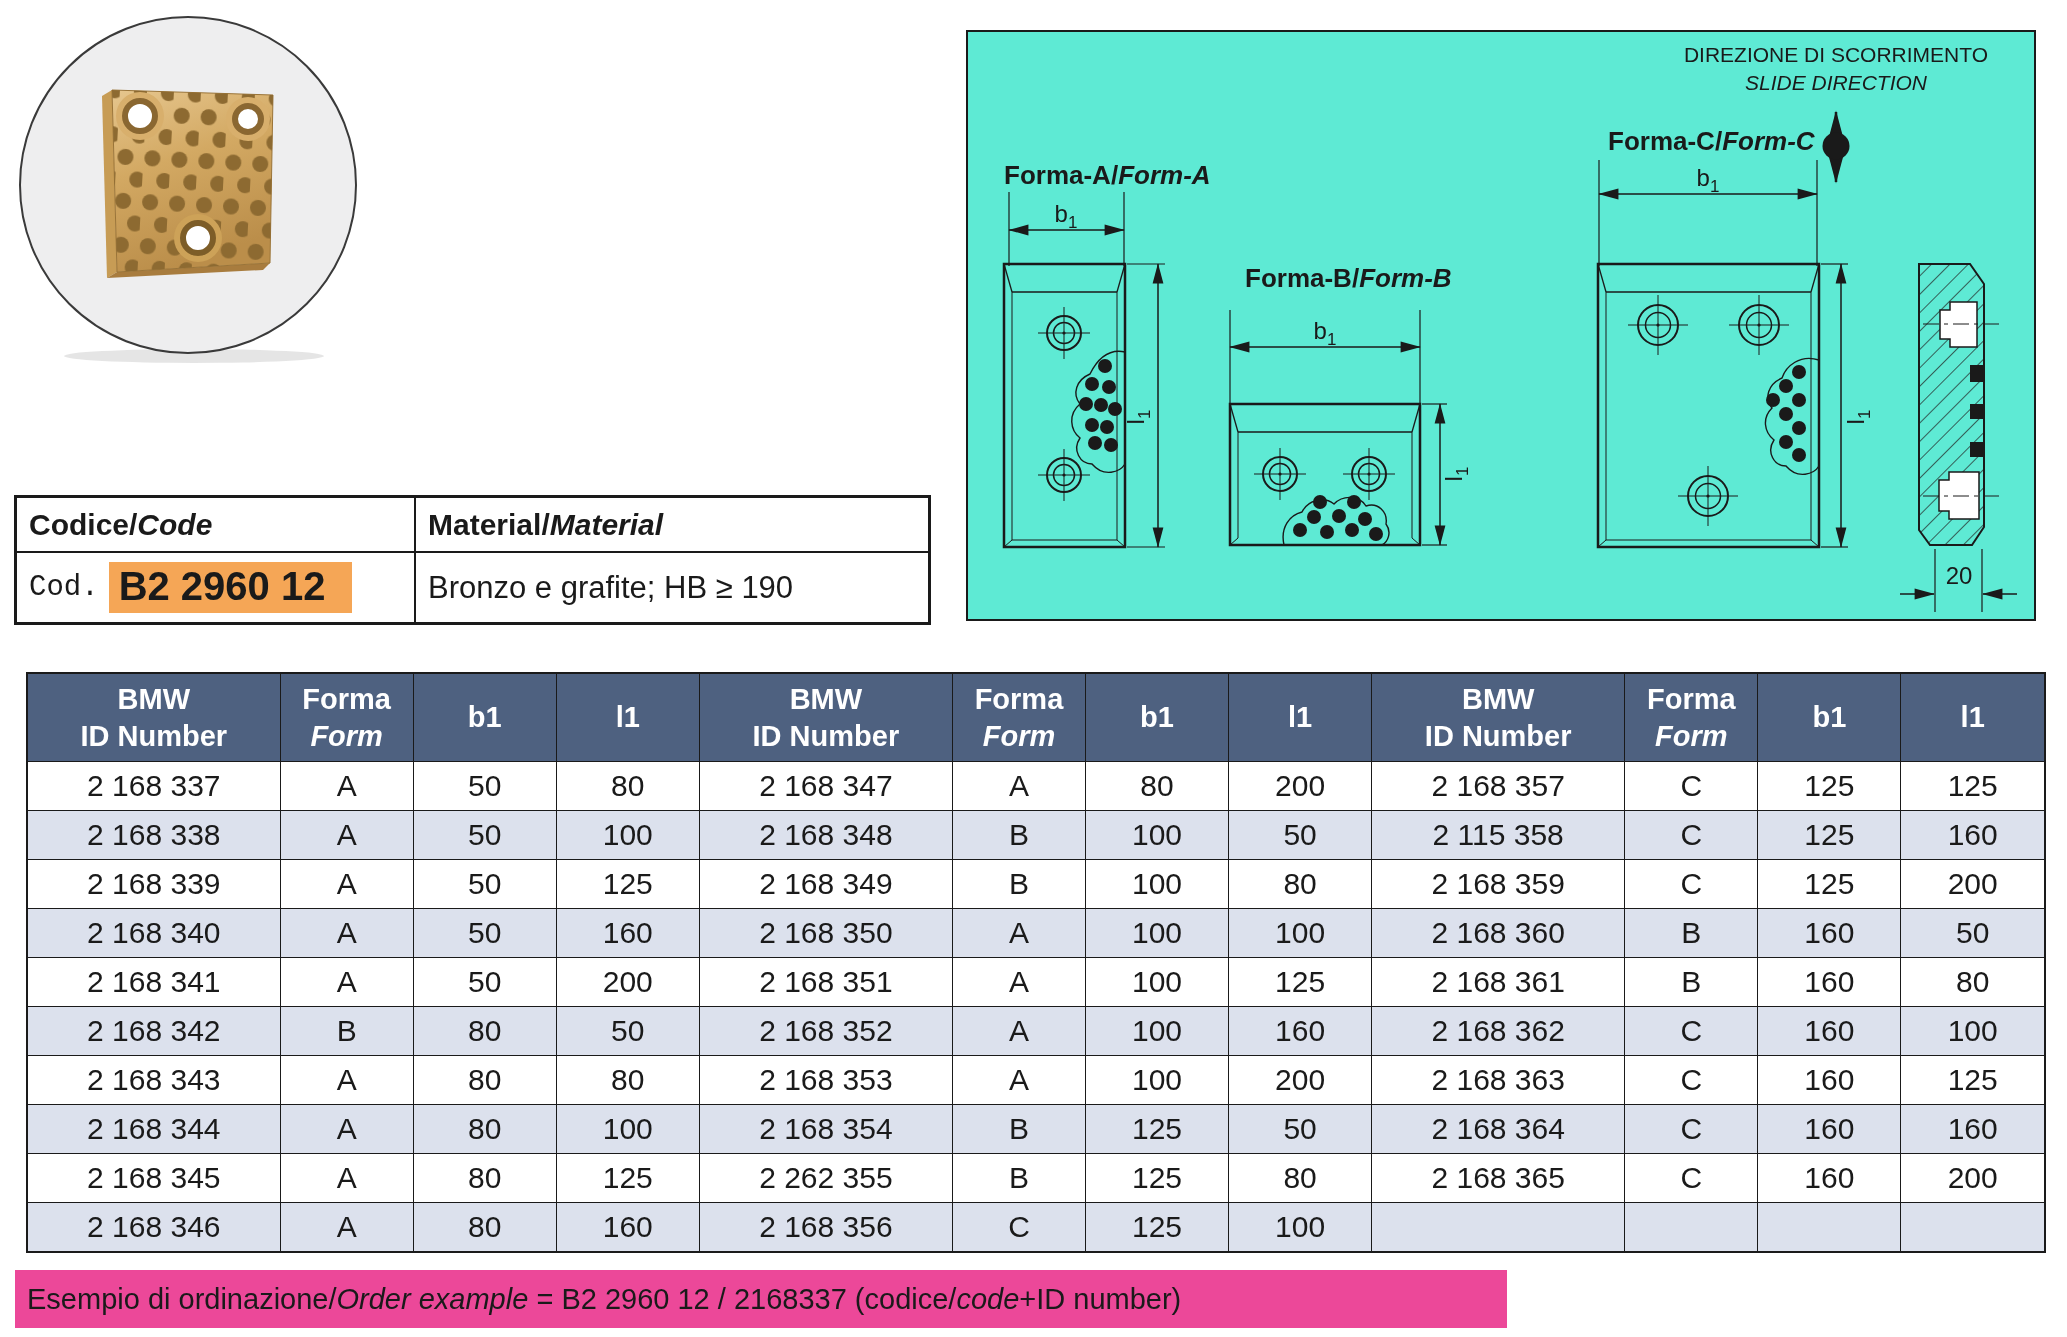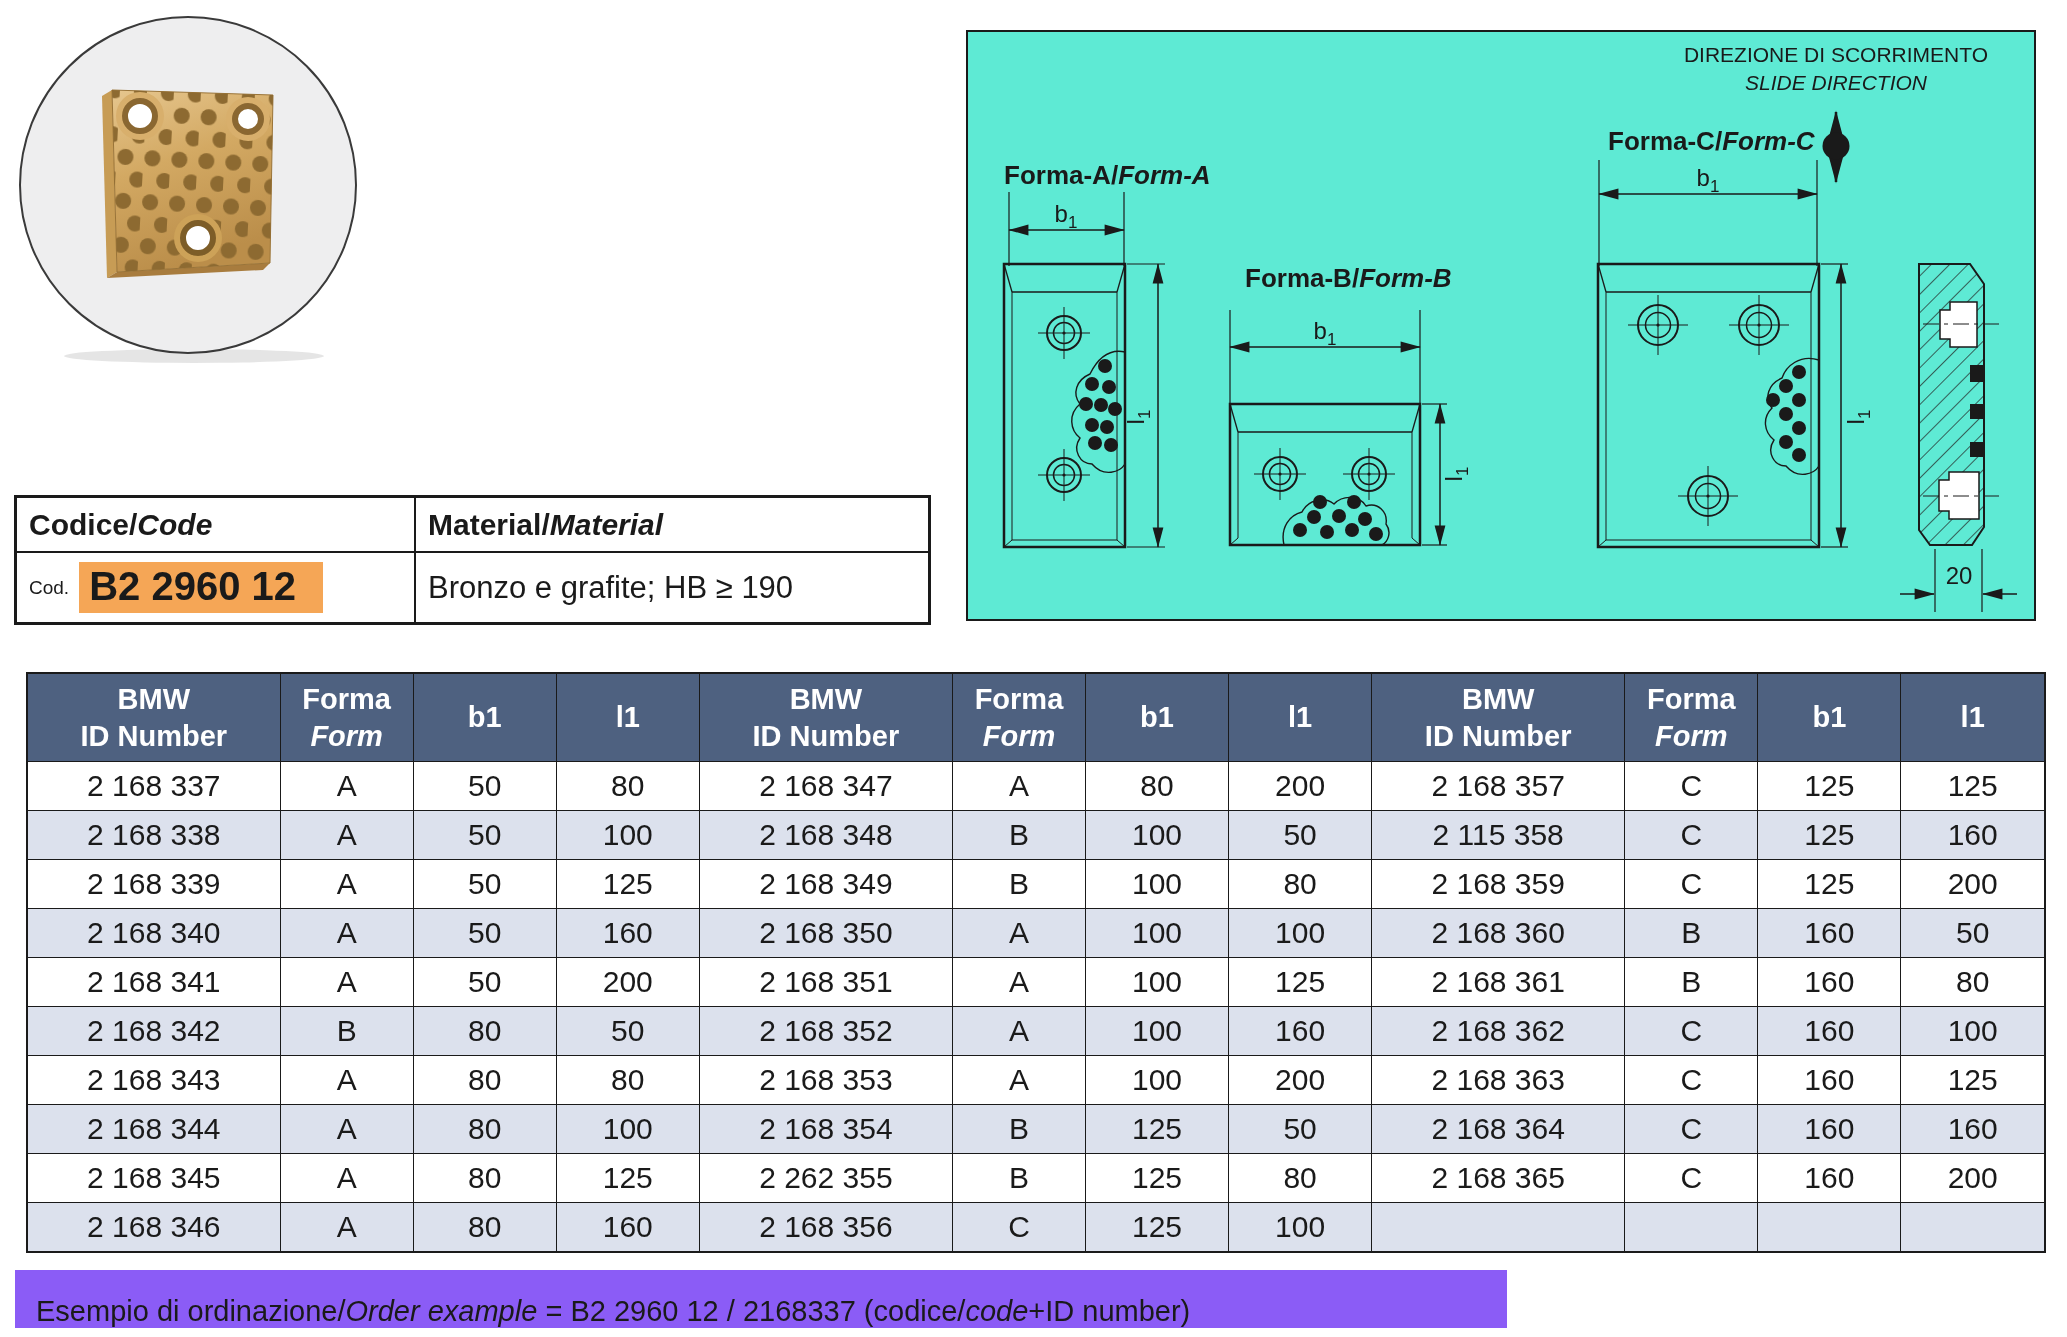--- a/index.html
+++ b/index.html
@@ -23,40 +23,40 @@
   .lines{stroke:#1a1a1a;fill:none;}
 
   
   .code-table{position:absolute;left:14px;top:495px;width:917px;height:130px;
               border:2px solid #1a1a1a;box-sizing:border-box;display:grid;
               grid-template-columns:399px 1fr;grid-template-rows:55px 1fr;}
   .code-table>div{border:1px solid #1a1a1a;display:flex;align-items:center;
                   padding-left:12px;box-sizing:border-box;}
   .ct-head{font-size:30px;font-weight:700;}
   .ct-head .it{font-style:italic;}
-  .cod-prefix{font-size:19px;}
+  .cod-prefix{font-size:29px;font-family:Liberation Mono, monospace;}
   .code-badge{display:inline-block;background:#f5a656;font-size:40px;font-weight:700;
               padding:2px 27px 4px 10px;margin-left:10px;letter-spacing:0px;}
   .material-val{font-size:31px;}
 
   
   .main-table{position:absolute;left:14px;top:672px;padding-left:12px;}
   table{border-collapse:collapse;table-layout:fixed;width:2020px;}
   th,td{border:1px solid #1a1a1a;text-align:center;vertical-align:middle;
         overflow:hidden;white-space:nowrap;}
   table{border:2px solid #1a1a1a;}
   th{background:#4e6180;color:#ffffff;height:85px;font-size:29px;font-weight:700;
      line-height:1.25;}
   th .it{font-style:italic;}
   td{height:46px;font-size:30px;background:#ffffff;}
   tr.alt td{background:#dce1ed;}
 
   
   .order-bar{position:absolute;left:15px;top:1270px;width:1492px;height:58px;
-             background:#8b5cf6;display:flex;align-items:flex-end;padding-left:21px;
+             background:#ec4899;display:flex;align-items:center;padding-left:12px;
              box-sizing:border-box;font-size:29px;}
   .order-bar .it{font-style:italic;}
 </style>
 </head>
 <body>
 
 <div class="page">
 
   <div class="photo">
     <svg width="352" height="356" viewBox="0 0 352 356">

